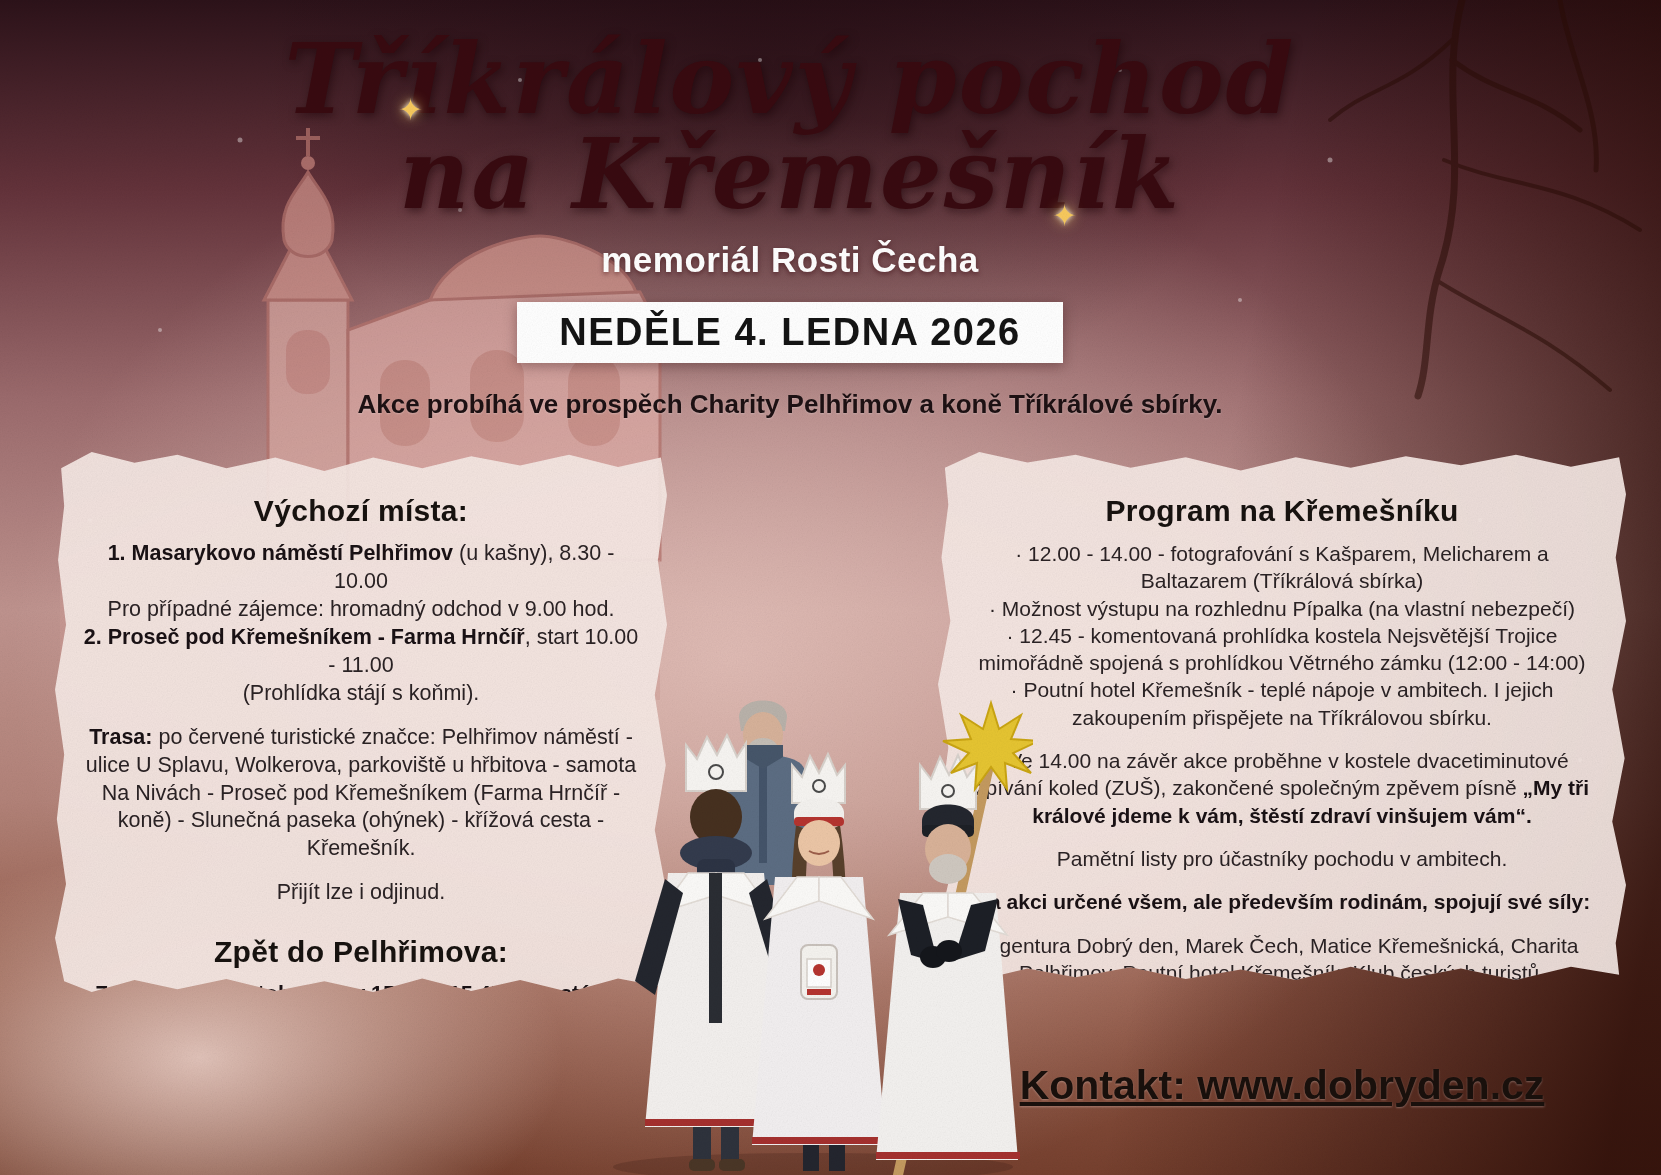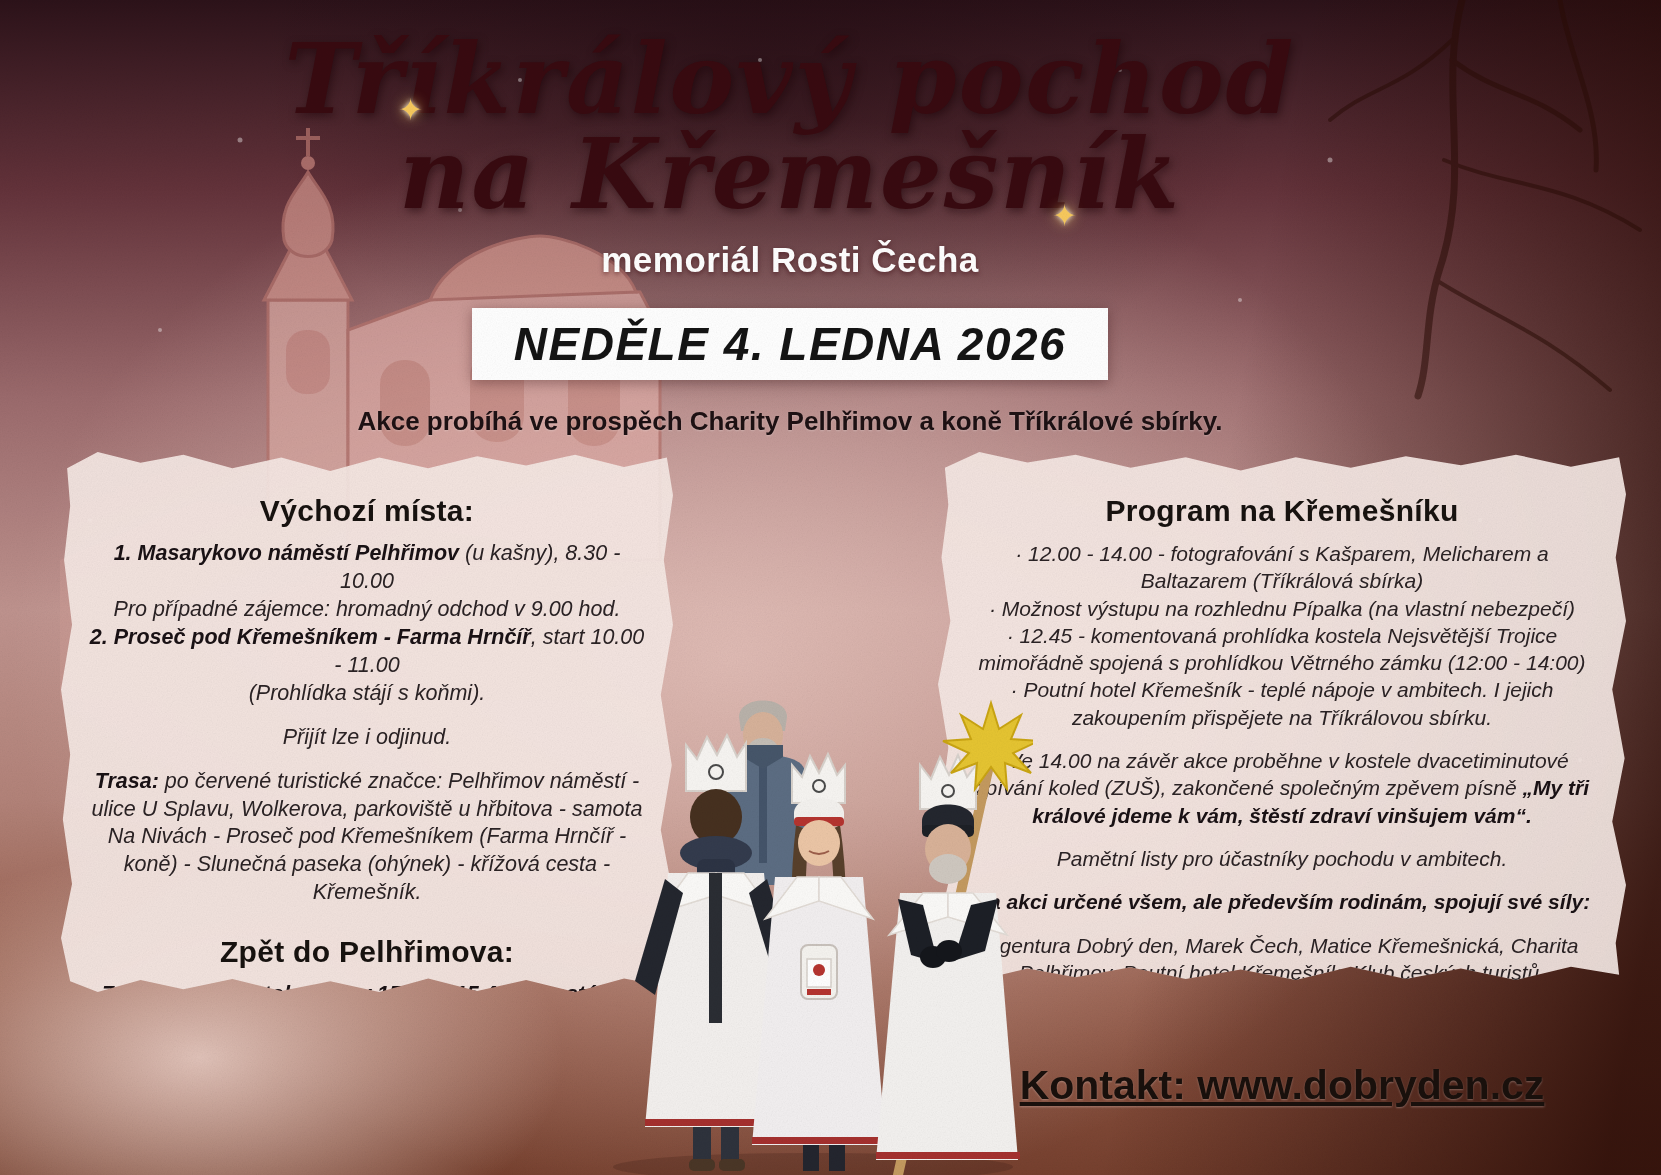--- a/index.html
+++ b/index.html
@@ -30,38 +30,38 @@
     text-shadow:2px 3px 9px rgba(25,0,6,.5);
     letter-spacing:2px;
   }
   .title-line2{margin-top:-4px;}
   .sparkle{position:absolute;color:#f7c95d;font-size:30px;
     text-shadow:0 0 14px #ffd978,0 0 5px #fff;}
   .sparkle.s1{left:398px;top:62px;}
   .sparkle.s2{left:1052px;top:168px;}
   .subtitle{margin-top:16px;font-size:35px;font-weight:bold;color:#ffffff;
     letter-spacing:.5px;text-shadow:0 2px 5px rgba(60,10,15,.55);}
-  .date-banner{display:inline-block;background:#ffffff;margin-top:28px;
-    padding:9px 42px;font-size:46px;font-weight:bold;color:#141414;
-    letter-spacing:1.5px;box-shadow:0 3px 12px rgba(40,5,10,.35);font-style:italic;}
+  .date-banner{display:inline-block;background:#ffffff;margin-top:22px;
+    padding:9px 42px;font-size:38px;font-weight:bold;color:#141414;
+    letter-spacing:1.5px;box-shadow:0 3px 12px rgba(40,5,10,.35);}
   .tagline{margin-top:26px;font-size:26px;font-weight:bold;color:#1d1113;
     text-shadow:0 1px 2px rgba(255,255,255,.25);}
 
   
   .panel{
     position:absolute;z-index:3;color:#241c1e;text-align:center;
     background:rgba(245,232,228,.93);
     clip-path:polygon(1% 3%,6% 0%,13% 2%,20% .5%,28% 3%,36% 1%,44% 3.5%,52% 1%,60% 3%,68% .8%,76% 2.5%,84% .5%,92% 2.8%,99% 1%,100% 8%,98.5% 20%,100% 32%,98% 45%,99.8% 58%,98% 70%,100% 82%,98.5% 93%,99% 99%,92% 97.5%,84% 100%,76% 97.8%,68% 99.8%,60% 97.5%,52% 100%,44% 98%,36% 99.8%,28% 97.6%,20% 99.5%,13% 97.8%,6% 100%,1.5% 98%,0% 90%,1.8% 80%,.3% 68%,1.5% 56%,0% 44%,1.8% 32%,.5% 20%,1.5% 10%);
   }
-  .panel-left{left:61px;top:452px;width:612px;height:540px;}
+  .panel-left{left:55px;top:452px;width:612px;height:540px;}
   .panel-right{left:938px;top:452px;width:688px;height:528px;}
   .panel-inner{padding:42px 26px 20px;}
   .panel h2{font-size:30px;margin:0 0 12px;color:#17120f;letter-spacing:.3px;}
   .panel h2.mt{margin-top:28px;}
-  .line{font-size:21.5px;line-height:1.3;margin:0;color:#2a2224;font-style:italic;}
+  .line{font-size:21.5px;line-height:1.3;margin:0;color:#2a2224;}
   .line.gap{margin-top:16px;}
   .line strong{color:#191114;}
   .panel-right .line{font-size:21px;}
 
   
   .contact{position:absolute;left:938px;top:1062px;width:688px;z-index:6;
     text-align:center;font-size:41px;font-weight:bold;color:#19100c;
     text-shadow:0 1px 2px rgba(255,240,235,.3);text-decoration:underline;}
 
   
@@ -130,22 +130,22 @@
     <div class="tagline">Akce probíhá ve prospěch Charity Pelhřimov a koně Tříkrálové sbírky.</div>
   </header>
 
   <section class="panel panel-left">
     <div class="panel-inner">
       <h2>Výchozí místa:</h2>
       <p class="line"><strong>1. Masarykovo náměstí Pelhřimov</strong><span> (u kašny), 8.30 - 10.00</span></p>
       <p class="line">Pro případné zájemce: hromadný odchod v 9.00 hod.</p>
       <p class="line"><strong>2. Proseč pod Křemešníkem - Farma Hrnčíř</strong><span>, start 10.00 - 11.00</span></p>
       <p class="line">(Prohlídka stájí s koňmi).</p>
+      <p class="line gap"><strong>Trasa:</strong><span> po červené turistické značce: Pelhřimov náměstí - ulice U Splavu, Wolkerova, parkoviště u hřbitova - samota Na Nivách - Proseč pod Křemešníkem (Farma Hrnčíř - koně) - Slunečná paseka (ohýnek) - křížová cesta - Křemešník.</span></p>
       <p class="line gap">Přijít lze i odjinud.</p>
-      <p class="line gap"><strong>Trasa:</strong><span> po červené turistické značce: Pelhřimov náměstí - ulice U Splavu, Wolkerova, parkoviště u hřbitova - samota Na Nivách - Proseč pod Křemešníkem (Farma Hrnčíř - koně) - Slunečná paseka (ohýnek) - křížová cesta - Křemešník.</span></p>
       <h2 class="mt">Zpět do Pelhřimova:</h2>
       <p class="line"><strong>Zdarma svoz autobusem v 15.00 a 15.45 ze zastávky pod sjezdovkou (Křemešník).</strong></p>
       <h2 class="mt">Cestou 2 krátké zastávky:</h2>
       <p class="line"><strong>a) Proseč pod Křemešníkem</strong><span> (Farma u Hrnčířů - s případnou prohlídkou stájí)</span></p>
       <p class="line"><strong>b) Slunečná paseka</strong><span> - pelhřimovští skauti – oheň, guláš z kotlíku - buřty vlastní</span></p>
     </div>
   </section>
 
   <section class="panel panel-right">
     <div class="panel-inner">

